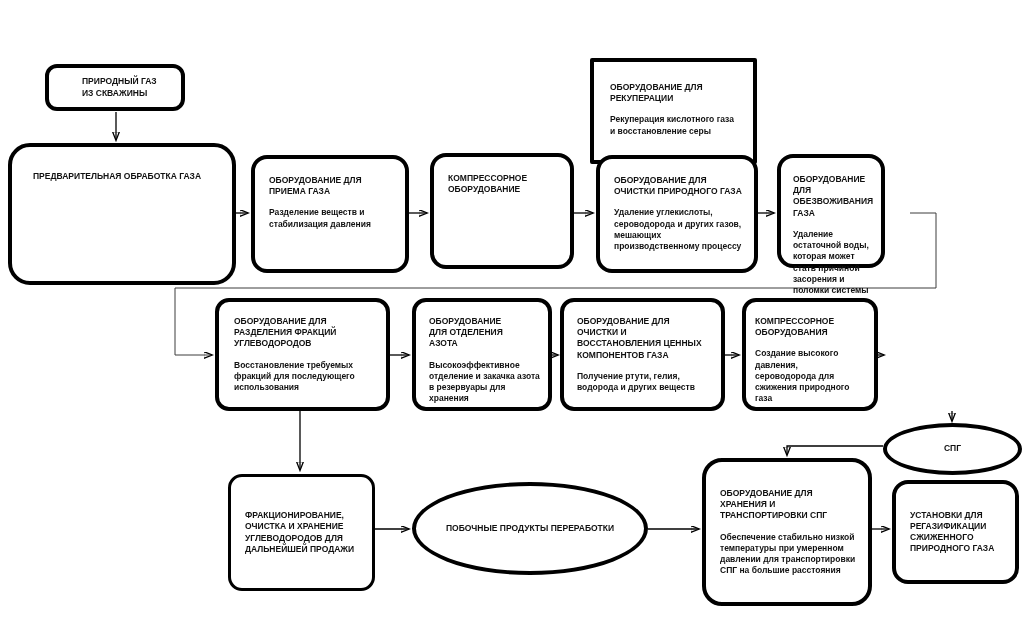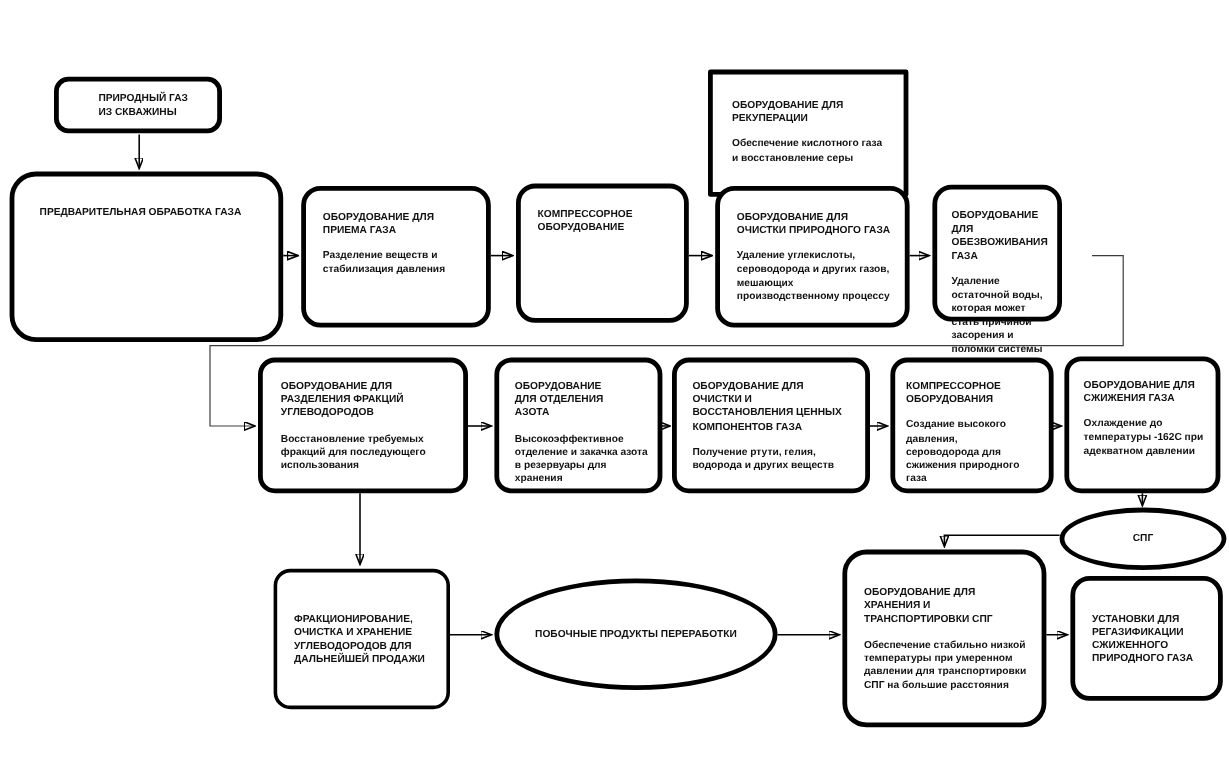--- a/index.html
+++ b/index.html
@@ -52,21 +52,21 @@
     <path d="M648,529 L699,529" marker-end="url(#ah)"></path>
     <path d="M872,529 L889,529" marker-end="url(#ah)"></path>
   </svg>
 
   <div class="node rect vcenter" style="left:45px;top:64px;width:140px;height:47px;border-radius:12px;padding-left:33px;">
     <div class="t" style="max-width:85px;">ПРИРОДНЫЙ ГАЗ ИЗ СКВАЖИНЫ</div>
   </div>
 
   <div class="node rect" style="left:590px;top:23px;width:167px;height:106px;border-radius:2px;padding:20px 14px 6px 16px;margin-top:35px;">
     <div class="t" style="max-width:110px;">ОБОРУДОВАНИЕ ДЛЯ РЕКУПЕРАЦИИ</div>
-    <div class="d">Обеспечение кислотного газа и восстановление серы</div>
+    <div class="d">Рекуперация кислотного газа и восстановление серы</div>
   </div>
 
   <div class="node rect" style="left:8px;top:143px;width:228px;height:142px;border-radius:22px;padding:24px 12px 6px 21px;">
     <div class="t">ПРЕДВАРИТЕЛЬНАЯ ОБРАБОТКА ГАЗА</div>
   </div>
 
   <div class="node rect" style="left:251px;top:155px;width:158px;height:118px;padding:16px 12px 6px 14px;">
     <div class="t" style="max-width:102px;">ОБОРУДОВАНИЕ ДЛЯ ПРИЕМА ГАЗА</div>
     <div class="d" style="max-width:115px;">Разделение веществ и стабилизация давления</div>
   </div>
@@ -98,24 +98,20 @@
   <div class="node rect" style="left:560px;top:298px;width:165px;height:113px;border-radius:14px;padding:14px 10px 6px 13px;">
     <div class="t" style="max-width:138px;">ОБОРУДОВАНИЕ ДЛЯ ОЧИСТКИ И ВОССТАНОВЛЕНИЯ ЦЕННЫХ КОМПОНЕНТОВ ГАЗА</div>
     <div class="d" style="max-width:125px;">Получение ртути, гелия, водорода и других веществ</div>
   </div>
 
   <div class="node rect" style="left:742px;top:298px;width:136px;height:113px;border-radius:14px;padding:14px 8px 6px 9px;">
     <div class="t" style="max-width:90px;">КОМПРЕССОРНОЕ ОБОРУДОВАНИЯ</div>
     <div class="d" style="max-width:105px;">Создание высокого давления, сероводорода для сжижения природного газа</div>
   </div>
 
-  <div class="node rect" style="left:887px;top:297px;width:130px;height:114px;border-radius:14px;padding:14px 8px 6px 12px;">
-    <div class="t" style="max-width:100px;">ОБОРУДОВАНИЕ ДЛЯ СЖИЖЕНИЯ ГАЗА</div>
-    <div class="d" style="max-width:106px;">Охлаждение до температуры -162C при адекватном давлении</div>
-  </div>
 
   <div class="node rect vcenter" style="left:228px;top:474px;width:147px;height:117px;border-radius:14px;border-width:3px;padding-left:14px;padding-right:8px;">
     <div class="t" style="max-width:118px;">ФРАКЦИОНИРОВАНИЕ, ОЧИСТКА И ХРАНЕНИЕ УГЛЕВОДОРОДОВ ДЛЯ ДАЛЬНЕЙШЕЙ ПРОДАЖИ</div>
   </div>
 
   <div class="node ellipse" style="left:883px;top:423px;width:139px;height:52px;">
     <div class="t">СПГ</div>
   </div>
 
   <div class="node ellipse" style="left:412px;top:482px;width:236px;height:93px;">

